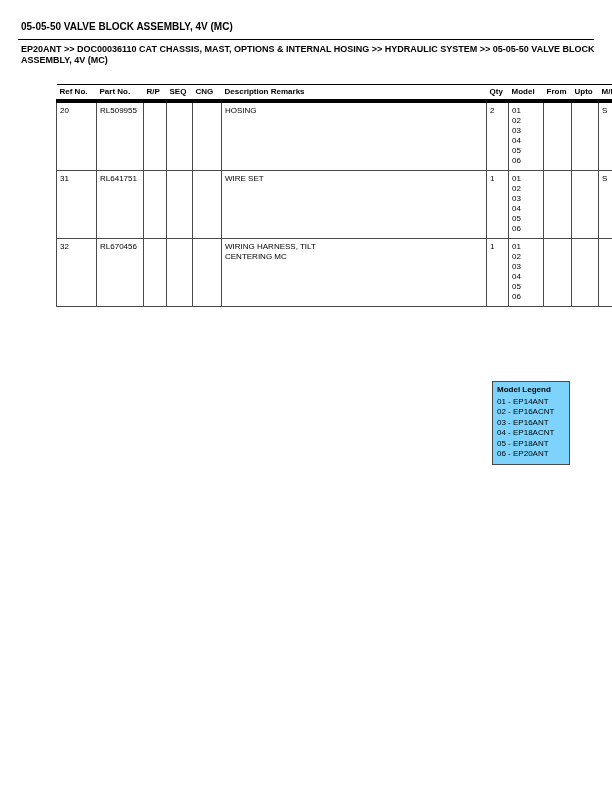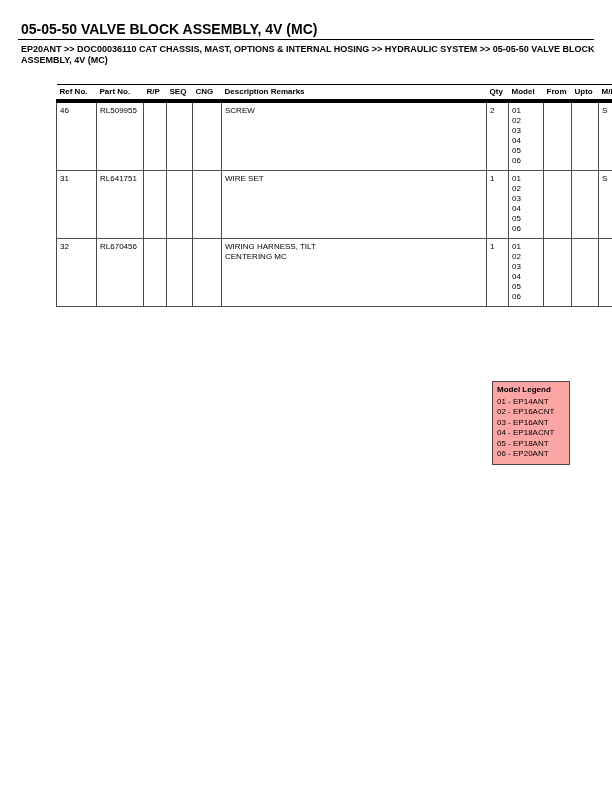--- a/index.html
+++ b/index.html
@@ -7,21 +7,21 @@
   body {
     width: 612px; height: 792px;
     background: #ffffff;
     font-family: "Liberation Sans", sans-serif;
     color: #000000;
   }
   .page { position: relative; width: 612px; height: 792px; overflow: hidden; background:#fff; }
 
   .doc-title {
     position: absolute; left: 21px; top: 21px;
-    font-size: 14px; font-weight: 700; white-space: nowrap;
+    font-size: 10px; font-weight: 700; white-space: nowrap;
   }
   .title-rule {
     position: absolute; left: 18px; top: 39px;
     width: 576px; height: 1px; background: #000;
   }
   .breadcrumb {
     position: absolute; left: 21px; top: 44px; width: 575px;
     font-size: 9px; font-weight: 700; line-height: 11px;
   }
 
@@ -45,21 +45,21 @@
     line-height: 10px;
     white-space: pre-line;
     overflow: hidden;
   }
 
   .legend {
     position: absolute; left: 492px; top: 381px; width: 78px;
     border: 1px solid #4a4a4a;
     padding: 3px 4px 4px 4px;
     font-size: 8px; line-height: 10.5px;
-    background: #fca5a5;
+    background: #7dd3fc;
   }
   .legend-title { font-weight: 700; margin-bottom: 1px; }
 </style>
 </head>
 <body>
 
 <div class="page">
 
   <div class="doc-title">05-05-50 VALVE BLOCK ASSEMBLY, 4V (MC)</div>
   <div class="title-rule"></div>
@@ -89,26 +89,26 @@
         <th>Description Remarks</th>
         <th>Qty</th>
         <th>Model</th>
         <th>From</th>
         <th>Upto</th>
         <th>M/R</th>
       </tr>
     </thead>
     <tbody>
       <tr>
-        <td>46</td>
+        <td>20</td>
         <td>RL509955</td>
         <td></td>
         <td></td>
         <td></td>
-        <td>SCREW</td>
+        <td>HOSING</td>
         <td>2</td>
         <td>01
 02
 03
 04
 05
 06</td>
         <td></td>
         <td></td>
         <td>S</td>

